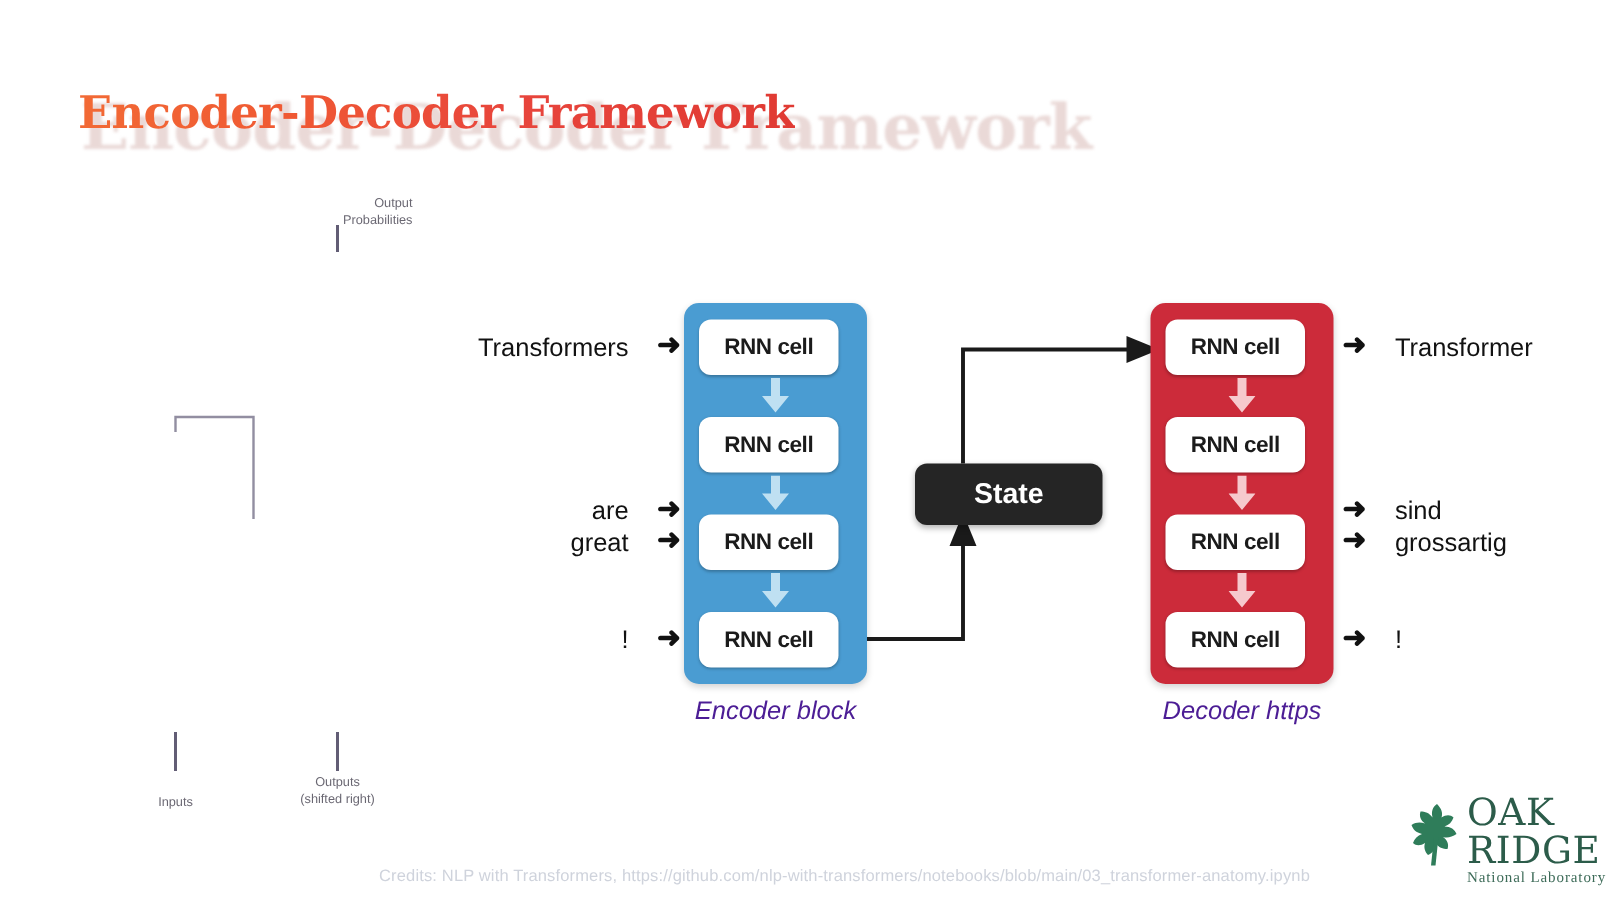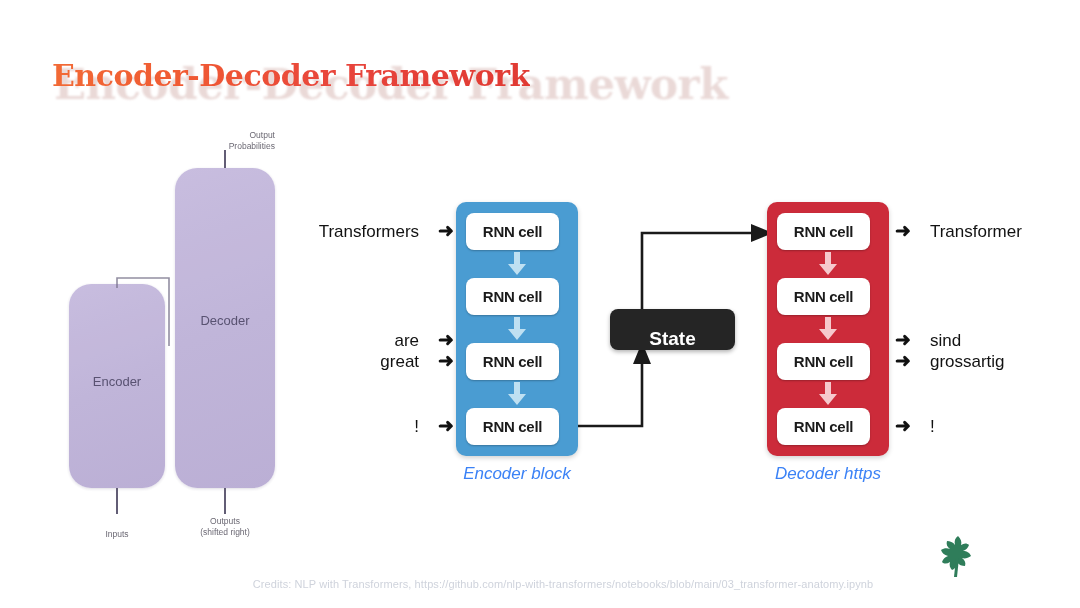--- a/index.html
+++ b/index.html
@@ -200,38 +200,38 @@
   .lbl-1 { top: 278px; margin-top: 44px; }
   .lbl-2 { top: 343px; }
   .lbl-3 { top: 408px; }
 
   
   .block-caption {
     position: absolute;
     font-family: "Liberation Sans", sans-serif;
     font-style: italic;
     font-size: 17px;
-    color: #3b82f6;
+    color: #4c1d95;
     width: 200px;
     text-align: center;
   }
   #encoder-caption { left: 417px; top: 464px; }
   #decoder-caption { left: 728px; top: 464px; }
 
   
   #state-box {
     position: absolute;
     left: 610px;
     top: 309px;
     width: 125px;
     height: 41px;
     background: #252525;
     border-radius: 8px;
     display: flex;
-    align-items: flex-end;
+    align-items: center;
     justify-content: center;
     color: #ffffff;
     font-family: "Liberation Sans", sans-serif;
     font-weight: bold;
     font-size: 19px;
     box-shadow: 0 2px 4px rgba(0,0,0,0.3);
   }
   #state-connectors {
     position: absolute;
     left: 570px;
@@ -292,27 +292,21 @@
 </div>
 
 <div id="transformer-figure">
 
   <div class="tiny-label" id="output-prob-label">
     <span>Output</span><br>
     <span>Probabilities</span>
   </div>
   <div class="thin-line" id="line-out-prob"></div>
 
-  <div class="purple-box" id="encoder-box">
-    <div class="purple-label" id="encoder-label">Encoder</div>
-  </div>
-
-  <div class="purple-box" id="decoder-box">
-    <div class="purple-label" id="decoder-label">Decoder</div>
-  </div>
+
 
   <svg id="enc-dec-connector" viewBox="0 0 68 76">
     <path d="M4,14 L4,4 L56,4 L56,72" fill="none" stroke="#6a6580" stroke-width="1.6" opacity="0.8"></path>
   </svg>
 
   <div class="thin-line" id="line-inputs"></div>
   <div class="thin-line" id="line-outputs"></div>
 
   <div class="tiny-label" id="inputs-label">Inputs</div>
   <div class="tiny-label" id="outputs-label">
@@ -406,13 +400,18 @@
 <div id="ornl-logo">
   <svg id="ornl-leaf" viewBox="0 0 40 44">
     <g fill="#2f7d5a">
       <path d="M20,2 C23,5 24,8 23,11 C26,9 29,9 31,11 C30,14 28,16 25,17 C29,17 32,19 33,22
                C30,24 27,25 24,24 C27,26 28,29 27,32 C24,32 21,31 19,28 C19,32 17,35 14,36
                C12,34 11,31 12,28 C9,30 6,30 4,28 C5,25 7,23 10,22 C6,21 4,19 3,16
                C6,14 9,14 12,15 C9,13 8,10 9,7 C12,7 15,8 17,11 C16,7 17,4 20,2 Z"></path>
       <path d="M18,24 L16,43 L19,43 L21,24 Z"></path>
     </g>
   </svg>
+  <div id="ornl-text">
+    <span class="ornl-word">OAK</span>
+    <span class="ornl-word">RIDGE</span>
+    <span id="ornl-sub">National Laboratory</span>
+  </div>
 </div>
 
 </body></html>

